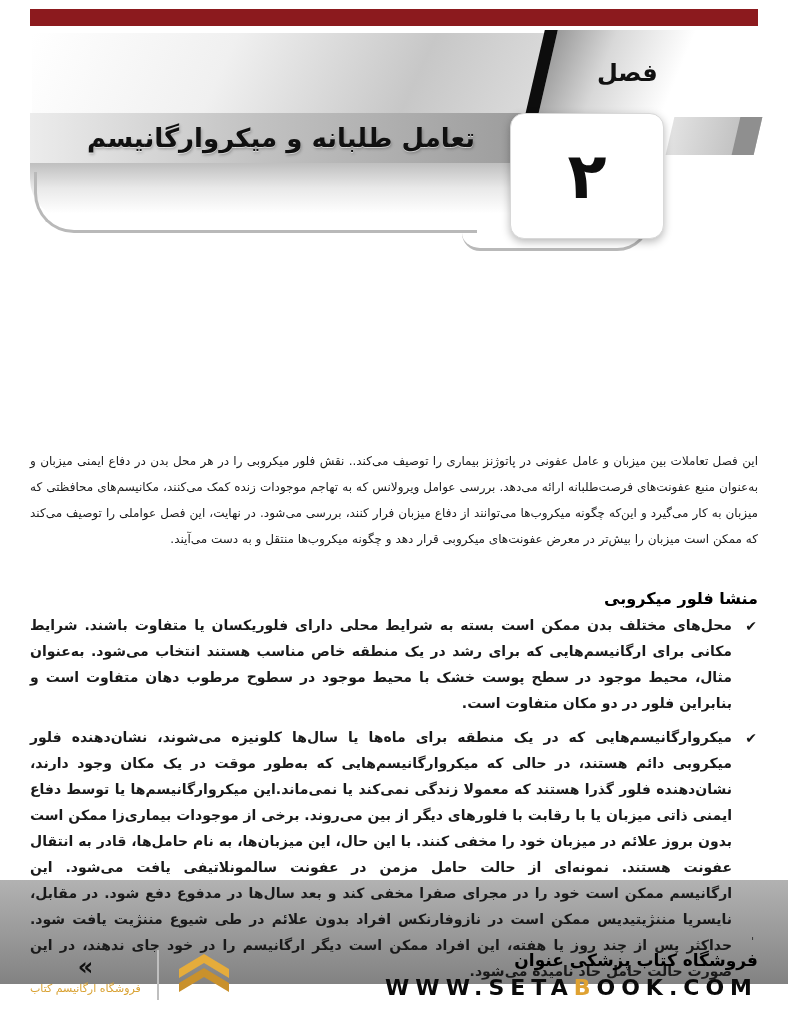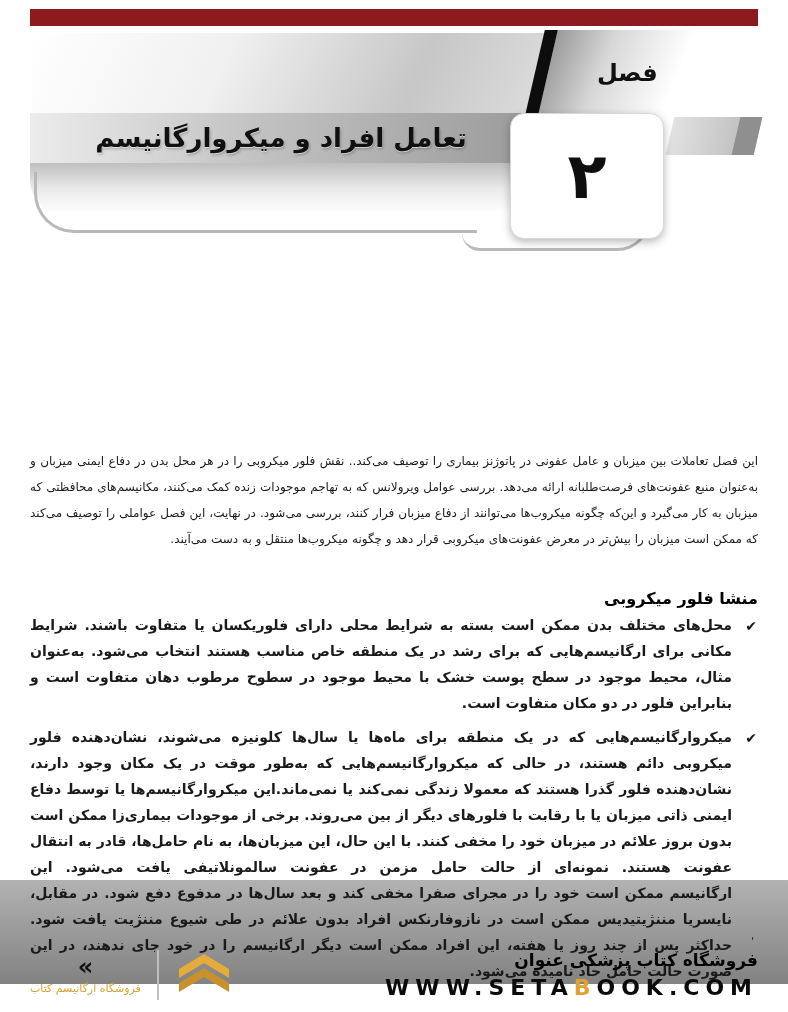--- a/index.html
+++ b/index.html
@@ -137,21 +137,21 @@
 <div class="page">
 
   <div class="red-bar"></div>
 
   <div class="header-art">
     <div class="band-top">
       <div class="cut-white"></div>
       <div class="slash-black"></div>
     </div>
     <div class="title-band">
-      <div class="chapter-title">تعامل افراد و میکروارگانیسم</div>
+      <div class="chapter-title">تعامل طلبانه و میکروارگانیسم</div>
     </div>
     <div class="under-band"></div>
     <div class="swoosh-1"></div>
     <div class="swoosh-2"></div>
     <div class="right-strip">
       <div class="right-strip-dark"></div>
     </div>
     <div class="tab">
       <span class="tab-label">فصل</span>
     </div>

